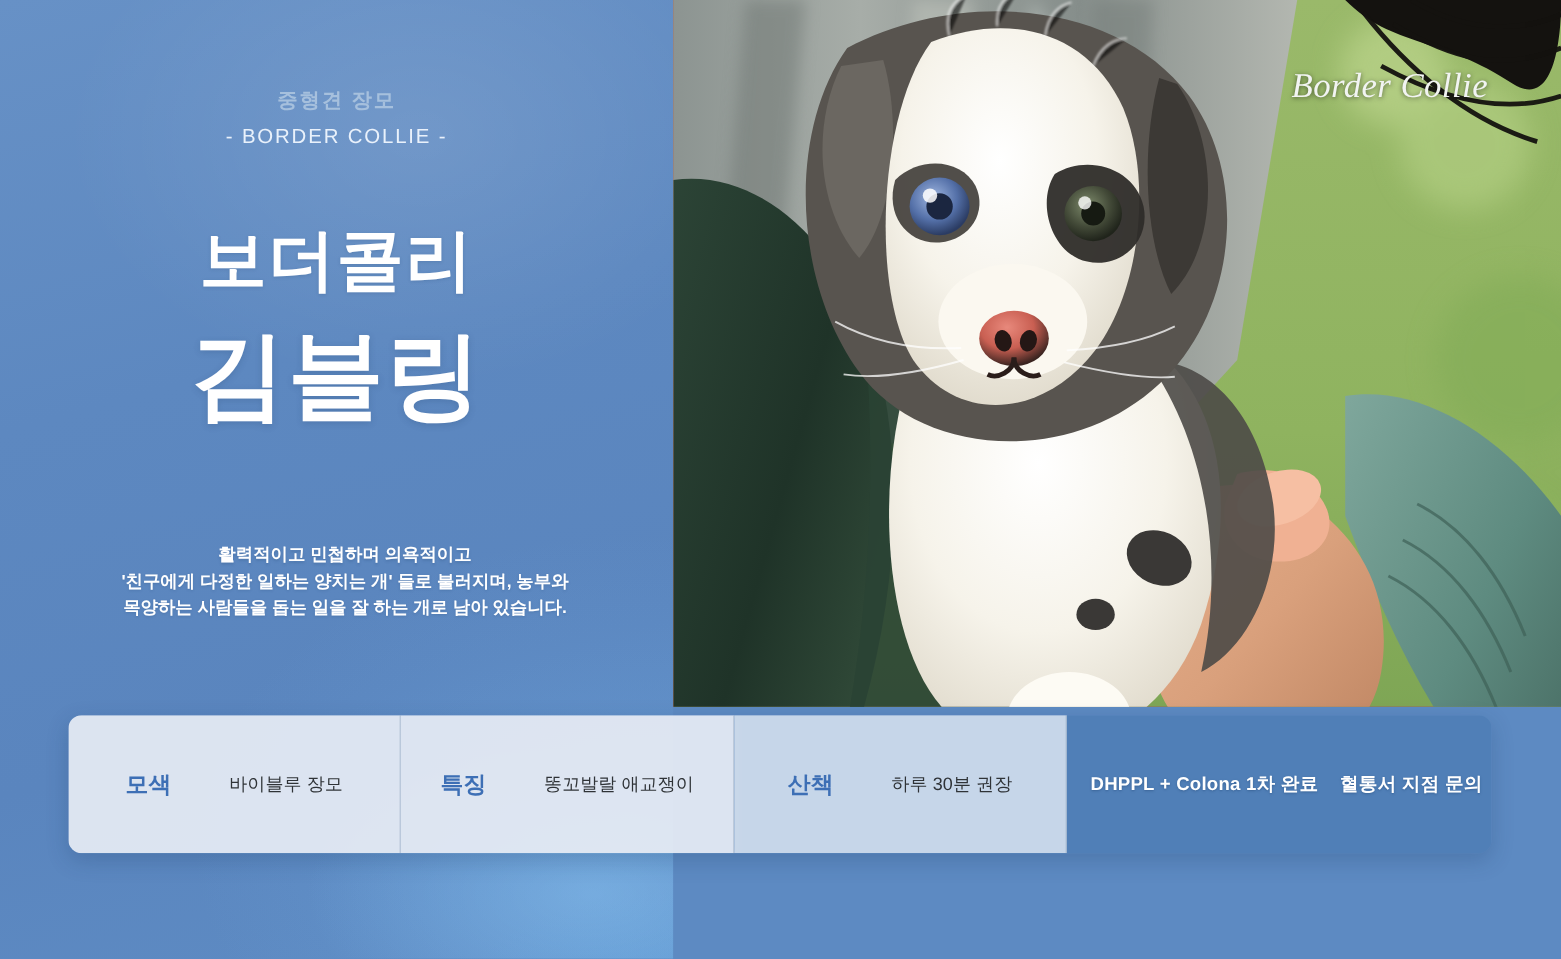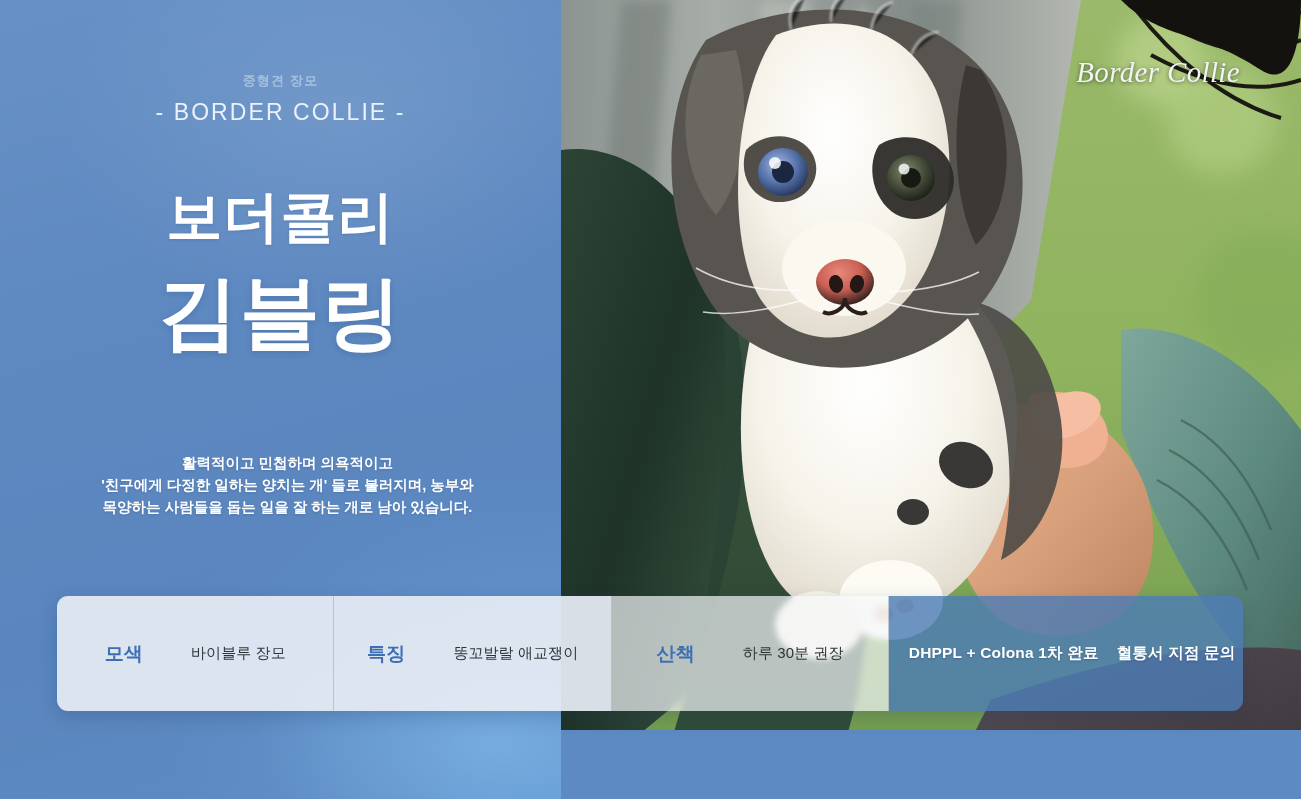--- a/index.html
+++ b/index.html
@@ -34,26 +34,26 @@
       radial-gradient(ellipse 340px 180px at 88% 62%, rgba(140,200,245,.45), rgba(140,200,245,0) 70%),
       radial-gradient(ellipse 260px 140px at 100% 95%, rgba(90,165,225,.40), rgba(90,165,225,0) 72%);
     pointer-events:none;
   }
 
   .brand-block{
     position:absolute; left:0; top:72px; width:561px;
     text-align:center;
   }
   .brand-kicker{
-    font-size:13px; letter-spacing:.09em;
+    font-size:17px; letter-spacing:.09em;
     color:#a6c0dd; font-weight:700;
     margin-bottom:9px;
   }
   .brand-latin{
-    font-size:23px; letter-spacing:.09em;
+    font-size:17px; letter-spacing:.09em;
     color:#e9f1fb; font-weight:300;
   }
 
   .name-block{
     position:absolute; left:0; top:188px; width:561px; text-align:center;
   }
   .name-breed{
     font-size:56px; font-weight:700; color:#ffffff;
     letter-spacing:.02em; line-height:1.05;
     text-shadow:0 1px 3px rgba(30,60,100,.18);
@@ -71,21 +71,21 @@
     color:#ffffff; font-size:14.5px; font-weight:700;
     line-height:1.52;
     text-shadow:0 1px 2px rgba(40,75,120,.25);
     padding-left:14px;
   }
   .desc-block div { white-space:nowrap; }
 
   
   .photo {
     position:absolute; left:561px; top:0;
-    width:740px; height:730px;
+    width:740px; height:589px;
     overflow:hidden;
     background:#be185d;
   }
   .photo svg { display:block; width:740px; height:799px; }
 
   .photo-script{
     position:absolute; right:61px; top:56px;
     font-family:"Liberation Serif","DejaVu Serif",serif;
     font-style:italic; font-size:29px; color:#f2f4f2;
     letter-spacing:.012em;

